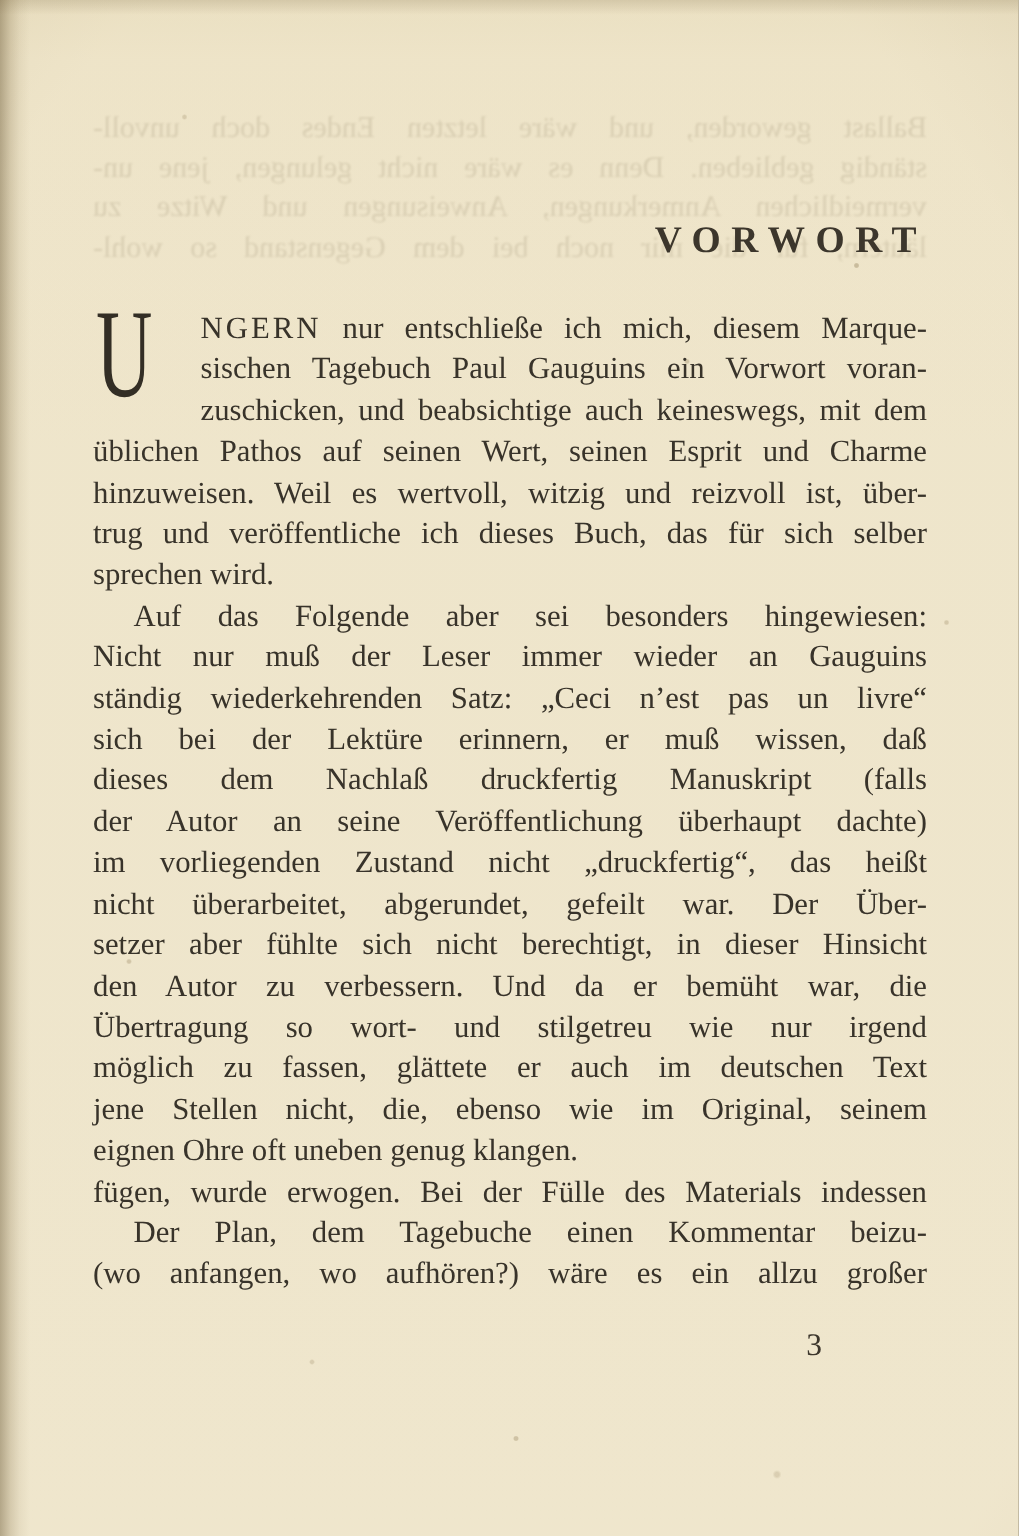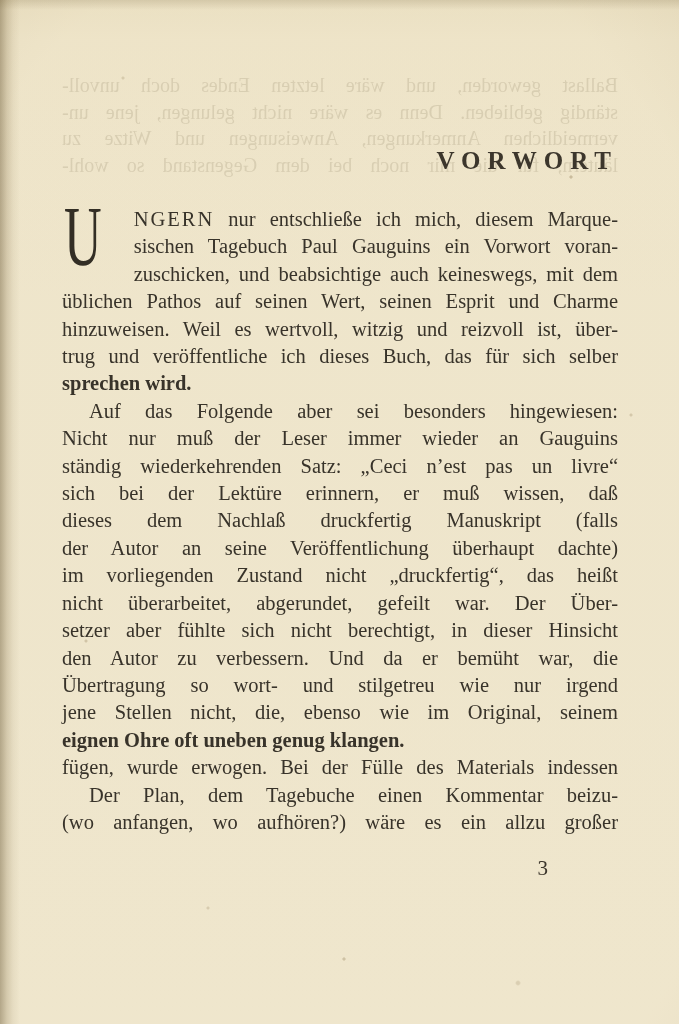--- a/index.html
+++ b/index.html
@@ -74,21 +74,21 @@
     color: #3c362c;
   }
   .para { margin: 0; }
   .line {
     font-size: 20.5px;
     line-height: 27.4px;
     text-align: justify;
     text-align-last: justify;
     white-space: normal;
   }
-  .line.last { text-align-last: left; font-weight: bold; }
+  .line.last { text-align-last: left; }
   .line.indent { text-indent: 27px; }
   .dropcap {
     float: left;
     font-size: 84px;
     line-height: 58px;
     height: 56px;
     margin: 2px 9px 0 2px;
     transform: scaleX(.62);
     transform-origin: left top;
     color: #332e25;
@@ -135,20 +135,21 @@
       <div class="line">Nicht nur muß der Leser immer wieder an Gauguins</div>
       <div class="line">ständig wiederkehrenden Satz: „Ceci n’est pas un livre“</div>
       <div class="line">sich bei der Lektüre erinnern, er muß wissen, daß</div>
       <div class="line">dieses dem Nachlaß druckfertig Manuskript (falls</div>
       <div class="line">der Autor an seine Veröffentlichung überhaupt dachte)</div>
       <div class="line">im vorliegenden Zustand nicht „druckfertig“, das heißt</div>
       <div class="line">nicht überarbeitet, abgerundet, gefeilt war. Der Über-</div>
       <div class="line">setzer aber fühlte sich nicht berechtigt, in dieser Hinsicht</div>
       <div class="line">den Autor zu verbessern. Und da er bemüht war, die</div>
       <div class="line">Übertragung so wort- und stilgetreu wie nur irgend</div>
+      <div class="line">möglich zu fassen, glättete er auch im deutschen Text</div>
       <div class="line">jene Stellen nicht, die, ebenso wie im Original, seinem</div>
       <div class="line last">eignen Ohre oft uneben genug klangen.</div>
     </div>
 
     <div class="para">
       <div class="line">fügen, wurde erwogen. Bei der Fülle des Materials indessen</div>
       <div class="line indent">Der Plan, dem Tagebuche einen Kommentar beizu-</div>
       <div class="line">(wo anfangen, wo aufhören?) wäre es ein allzu großer</div>
     </div>
 

